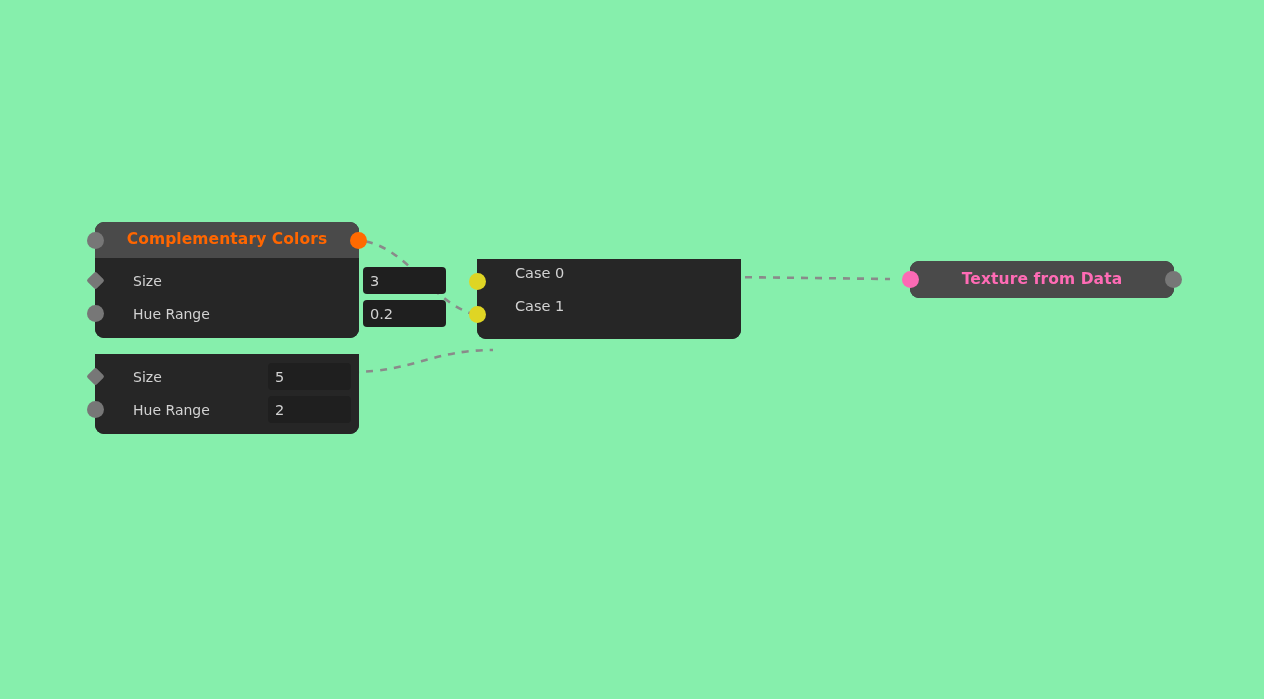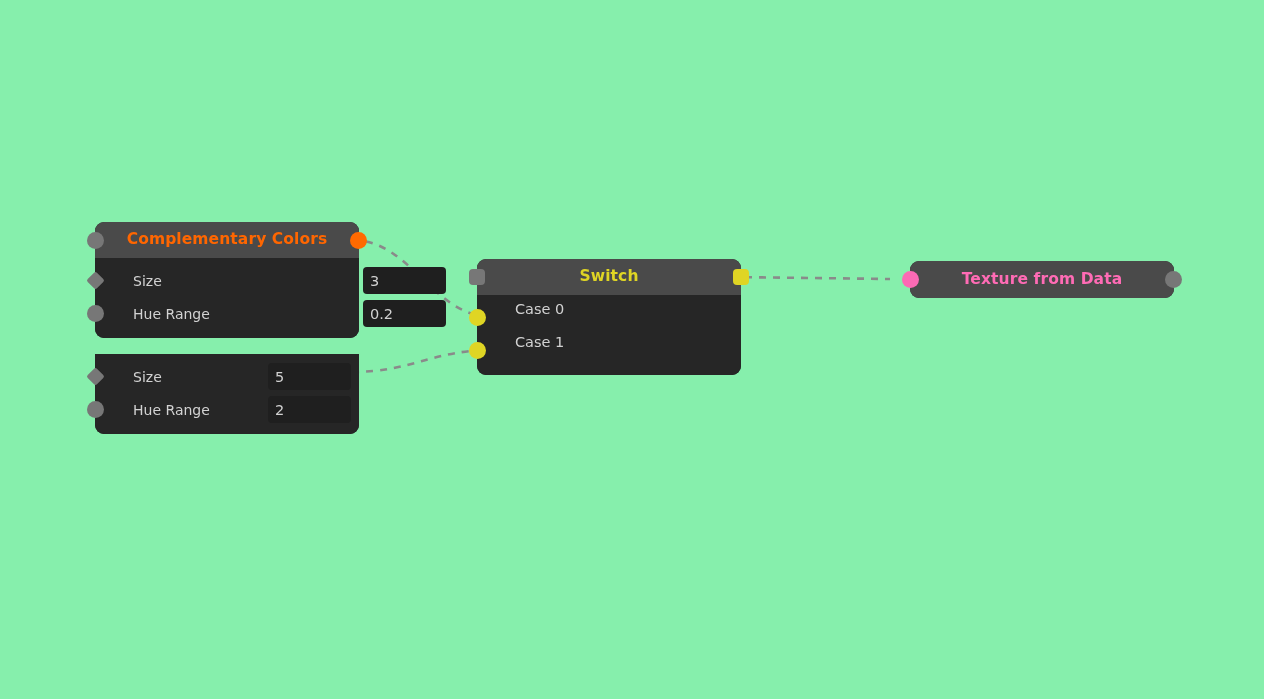--- a/index.html
+++ b/index.html
@@ -196,25 +196,20 @@
       </div>
       <div class="prop-row">
         <span class="prop-socket circ"></span>
         <span class="prop-label">Hue Range</span>
         <span class="prop-value" style="left:173px; width:83px; top:3px;">2</span>
       </div>
     </div>
   </div>
 
   <div class="node" style="left:477px; top:259px; width:264px;">
-    <div class="node-header">
-      <span class="socket sq hdr-socket-left sk-gray"></span>
-      <span class="node-title title-yellow">Switch</span>
-      <span class="socket sq hdr-socket-right sk-yellow"></span>
-    </div>
     <div class="node-body">
       <div class="case-row">
         <span class="case-socket"></span>
         <span class="case-label">Case 0</span>
       </div>
       <div class="case-row">
         <span class="case-socket"></span>
         <span class="case-label">Case 1</span>
       </div>
     </div>

